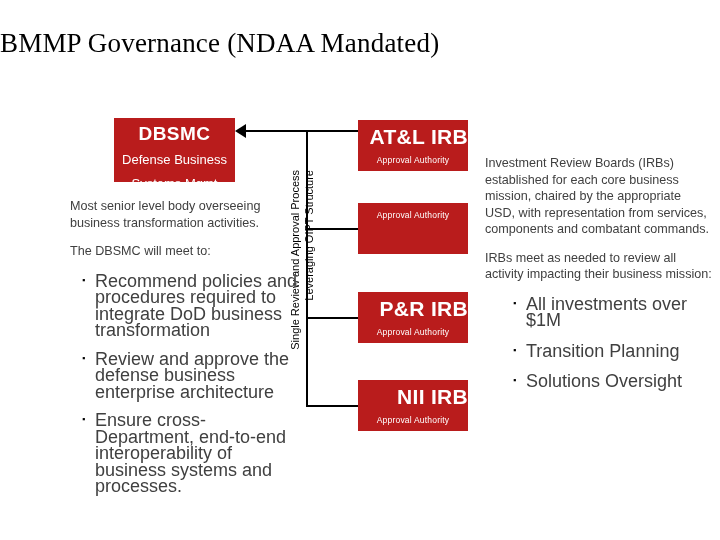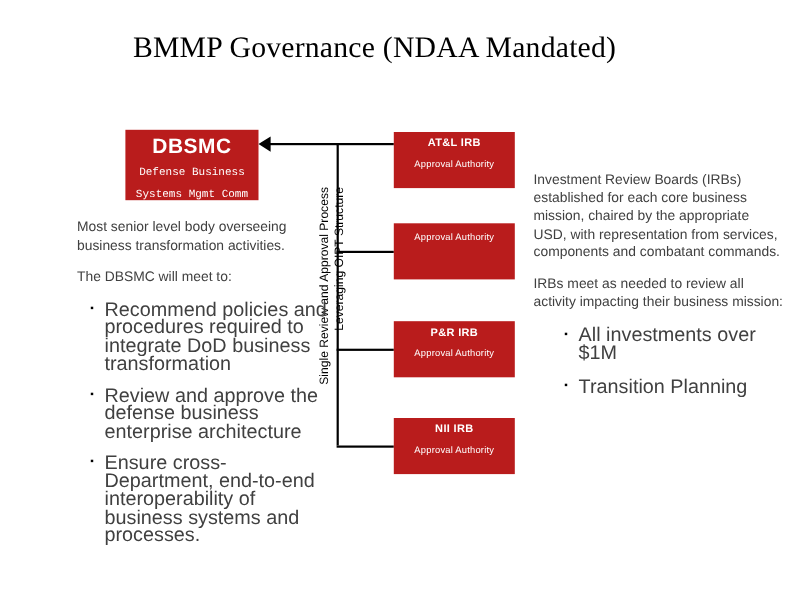--- a/index.html
+++ b/index.html
@@ -19,21 +19,20 @@
     width: 720px;
     height: 540px;
   }
 
   
   .slide-title {
     position: absolute;
     left: 0;
     top: 28px;
     width: 681px;
-    text-align: center;
     font-family: "Liberation Serif", serif;
     font-size: 27px;
     font-weight: 400;
     color: #000000;
     letter-spacing: 0.2px;
     white-space: nowrap;
   }
 
   
   .navy-box {
@@ -60,34 +59,34 @@
     top: 118px;
     width: 121px;
     height: 64px;
   }
   #box-dbsmc .box-title {
     font-size: 19px;
     margin-top: 6px;
     letter-spacing: 0.5px;
   }
   #box-dbsmc .box-sub {
-    font-size: 10px;
+    font-size: 13px;
     margin-top: 8px;
-    font-family: Liberation Mono, monospace;
   }
 
   .irb-box {
     width: 110px;
     height: 51px;
     left: 358px;
   }
   .irb-box .box-title {
-    font-size: 10px;
+    font-size: 21px;
     margin-top: 6px;
     letter-spacing: 0.3px;
+    text-align: right;
   }
   .irb-box .box-sub {
     font-size: 8.5px;
     margin-top: 7px;
     letter-spacing: 0.2px;
   }
   #box-atl { top: 120px; }
   #box-fm  { top: 203px; }
   #box-pr  { top: 292px; }
   #box-nii { top: 380px; }
@@ -259,16 +258,17 @@
       <li>Ensure cross-Department, end-to-end interoperability of business systems and processes.</li>
     </ul>
   </div>
 
   <div class="text-col" id="col-right">
     <p class="para">Investment Review Boards (IRBs) established for each core business mission, chaired by the appropriate USD, with representation from services, components and combatant commands.</p>
     <p class="para tight">IRBs meet as needed to review all activity impacting their business mission:</p>
     <ul class="bullet-list">
       <li>All investments over $1M</li>
       <li>Transition Planning</li>
+      <li>Solutions Oversight</li>
     </ul>
   </div>
 
 </div>
 
 </body></html>

